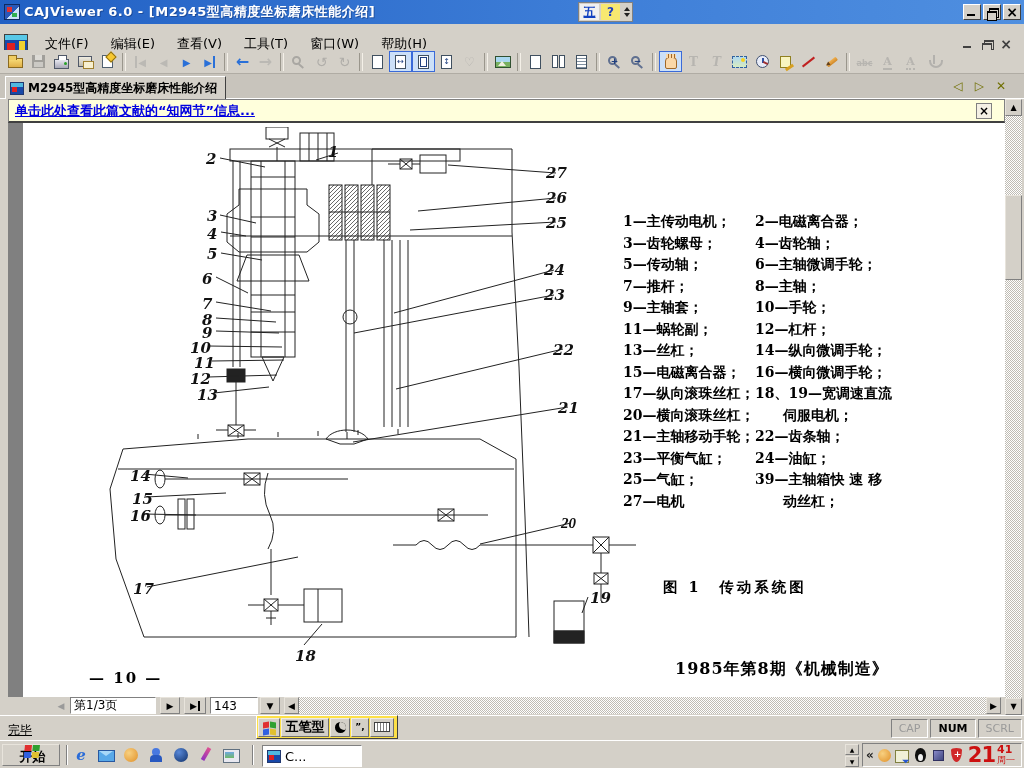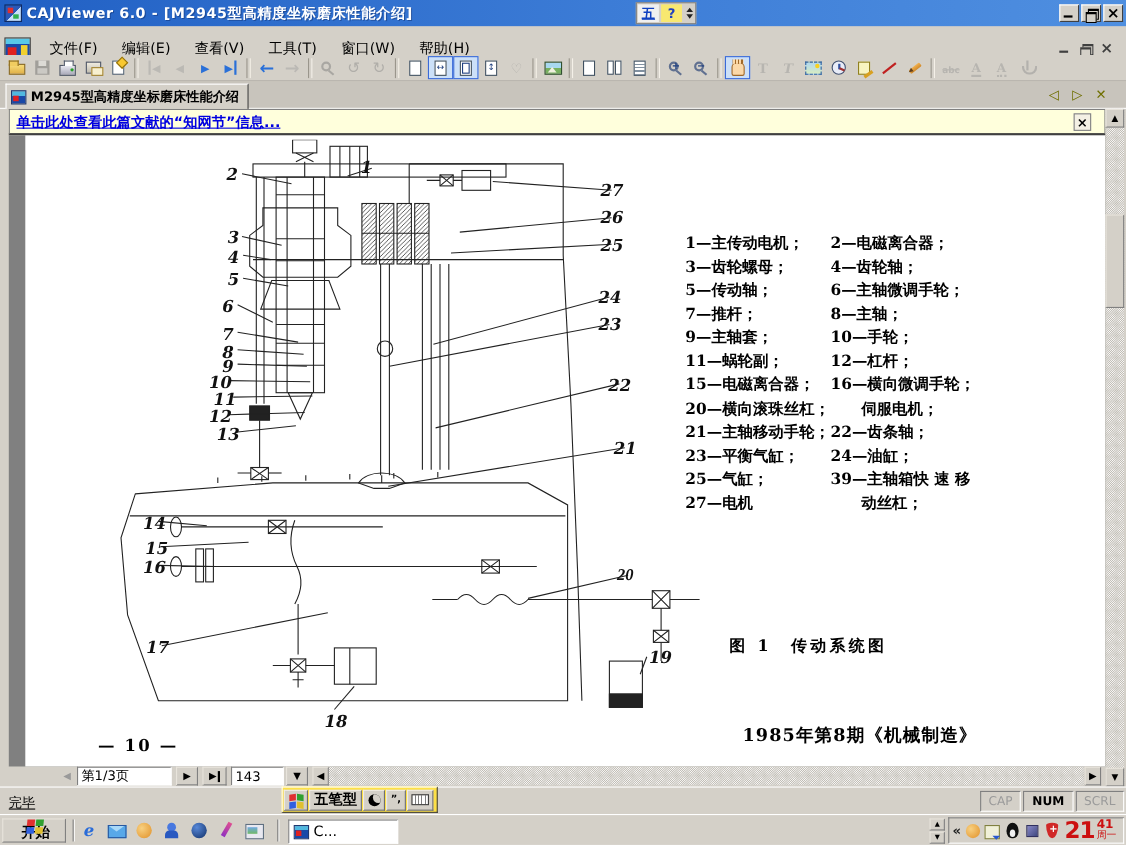--- a/index.html
+++ b/index.html
@@ -607,25 +607,31 @@
         </div>
 
         <div class="prow">
           <span class="pl">9—主轴套；</span><span class="pr">10—手轮；</span>
         </div>
 
         <div class="prow">
           <span class="pl">11—蜗轮副；</span><span class="pr">12—杠杆；</span>
         </div>
 
+        <div class="prow">
+          <span class="pl">13—丝杠；</span><span class="pr">14—纵向微调手轮；</span>
+        </div>
 
         <div class="prow">
           <span class="pl">15—电磁离合器；</span><span class="pr">16—横向微调手轮；</span>
         </div>
 
+        <div class="prow">
+          <span class="pl">17—纵向滚珠丝杠；</span><span class="pr">18、19—宽调速直流</span>
+        </div>
 
         <div class="prow">
           <span class="pl">20—横向滚珠丝杠；</span><span class="pr">　　伺服电机；</span>
         </div>
 
         <div class="prow">
           <span class="pl">21—主轴移动手轮；</span><span class="pr">22—齿条轴；</span>
         </div>
 
         <div class="prow">

